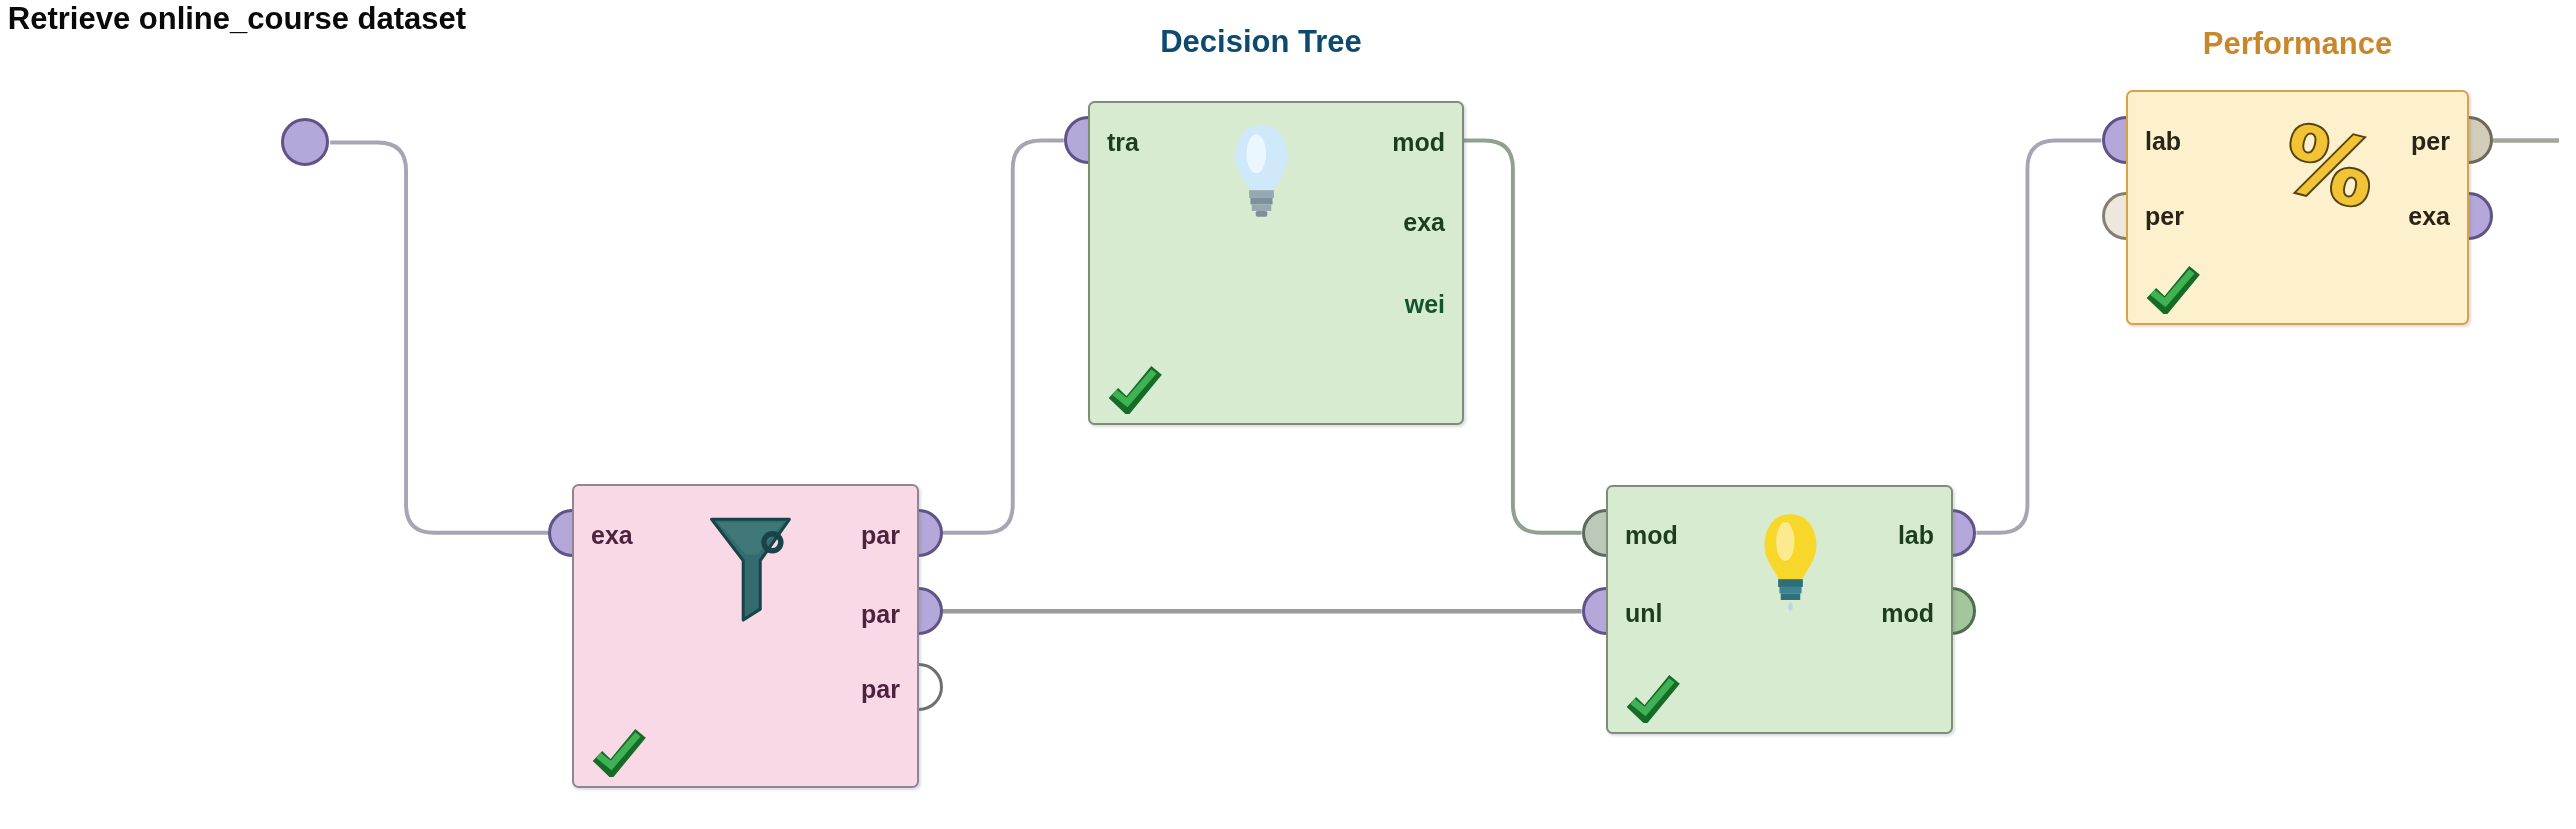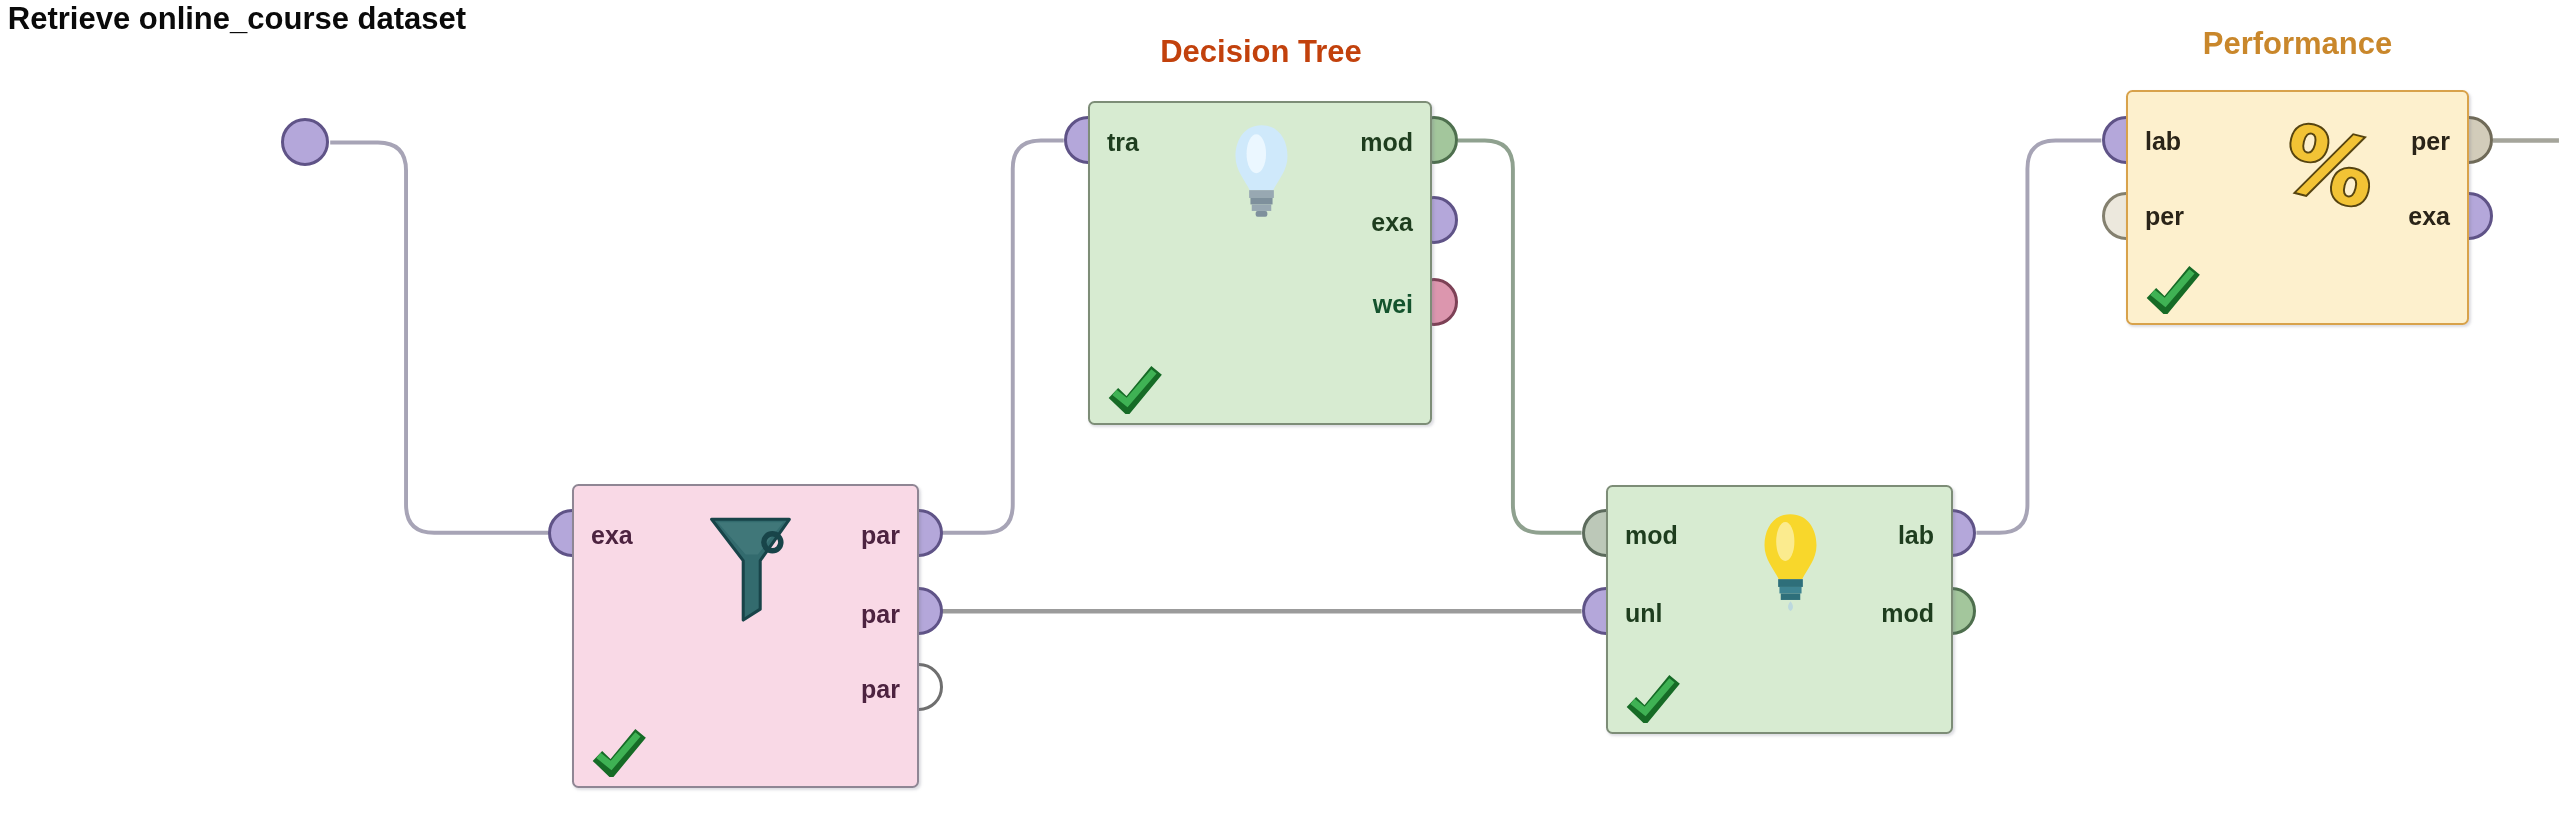--- a/index.html
+++ b/index.html
@@ -46,41 +46,41 @@
   <div class="port" style="left: 1582px; top: 587px; background-color: rgb(180, 167, 218); border-color: rgb(95, 83, 135);"></div>
   <div class="port" style="left: 1928px; top: 509px; background-color: rgb(180, 167, 218); border-color: rgb(95, 83, 135);"></div>
   <div class="port" style="left: 1928px; top: 587px; background-color: rgb(163, 198, 156); border-color: rgb(78, 111, 78);"></div>
 
   <div class="port" style="left: 2102px; top: 116px; background-color: rgb(180, 167, 218); border-color: rgb(95, 83, 135);"></div>
   <div class="port" style="left: 2102px; top: 192px; background-color: rgb(236, 232, 221); border-color: rgb(132, 128, 111);"></div>
   <div class="port" style="left: 2445px; top: 116px; background-color: rgb(210, 204, 186); border-color: rgb(111, 106, 88);"></div>
   <div class="port" style="left: 2445px; top: 192px; background-color: rgb(180, 167, 218); border-color: rgb(95, 83, 135);"></div>
 
   <div class="op-title" style="left: 7.8px; top: 1.3px; color: rgb(10, 10, 10);">Retrieve online_course dataset</div>
-  <div class="op-title centered" style="left: 1088px; top: 34px; width: 346px; color: #c2410c;">Decision Tree</div>
+  <div class="op-title centered" style="left: 1088px; top: 24px; width: 346px; color: #0c4a6e;">Decision Tree</div>
   <div class="op-title centered" style="left: 2126px; top: 26px; width: 343px; color: rgb(201, 135, 43);">Performance</div>
 
 
   <div class="op" style="left: 572px; top: 484px; width: 347px; height: 304px; background-color: rgb(249, 217, 230); border-color: rgb(143, 134, 148);">
     <svg class="opicon" style="left:134px;top:27.5px" width="85" height="118" viewBox="0 0 140 185">
       <polygon points="6,4 134,4 86,72 86,152 58,170 58,72" fill="#336b6e" stroke="#184449" stroke-width="5" stroke-linejoin="round"></polygon>
       <polygon points="16,9 124,9 82,62 62,62" fill="#4a8184" opacity="0.55"></polygon>
       <circle cx="106" cy="42" r="14" fill="none" stroke="#184449" stroke-width="9"></circle>
     </svg>
     <span class="plabel pl-left" style="top: 28px; color: rgb(77, 35, 64);">exa</span>
     <span class="plabel pl-right" style="top: 28px; color: rgb(77, 35, 64);">par</span>
     <span class="plabel pl-right" style="top: 107px; color: rgb(77, 35, 64);">par</span>
     <span class="plabel pl-right" style="top: 182px; color: rgb(77, 35, 64);">par</span>
     <svg class="check" viewBox="0 0 110 95">
       <path d="M14 55 L40 80 L96 12" stroke="#166b26" stroke-width="26" fill="none"></path>
       <path d="M16 54 L40 73 L91 14" stroke="#3fb254" stroke-width="13" fill="none"></path>
     </svg>
   </div>
 
-  <div class="op" style="left: 1088px; top: 101px; width: 344px; height: 324px; background-color: rgb(215, 235, 209); border-color: rgb(125, 141, 119);">
+  <div class="op" style="left: 1088px; top: 101px; width: 376px; height: 324px; background-color: rgb(215, 235, 209); border-color: rgb(125, 141, 119);">
     <svg class="opicon" style="left:139px;top:18.3px" width="65" height="111" viewBox="0 0 100 170">
       <path d="M50 6 C76 6 90 28 90 54 C90 76 76 90 68 106 L32 106 C24 90 10 76 10 54 C10 28 24 6 50 6 Z" fill="#cfe9fb"></path>
       <ellipse cx="42" cy="50" rx="15" ry="30" fill="#edf8ff" opacity="0.9"></ellipse>
       <rect x="31" y="106" width="38" height="12" fill="#98a8b2"></rect>
       <rect x="33" y="118" width="34" height="10" fill="#7e909c"></rect>
       <rect x="35" y="128" width="30" height="10" fill="#98a8b2"></rect>
       <rect x="41" y="138" width="18" height="9" rx="3" fill="#7e909c"></rect>
     </svg>
     <span class="plabel pl-left" style="top: 18.3px; color: rgb(30, 61, 30);">tra</span>
     <span class="plabel pl-right" style="top: 18.3px; color: rgb(30, 61, 30);">mod</span>

